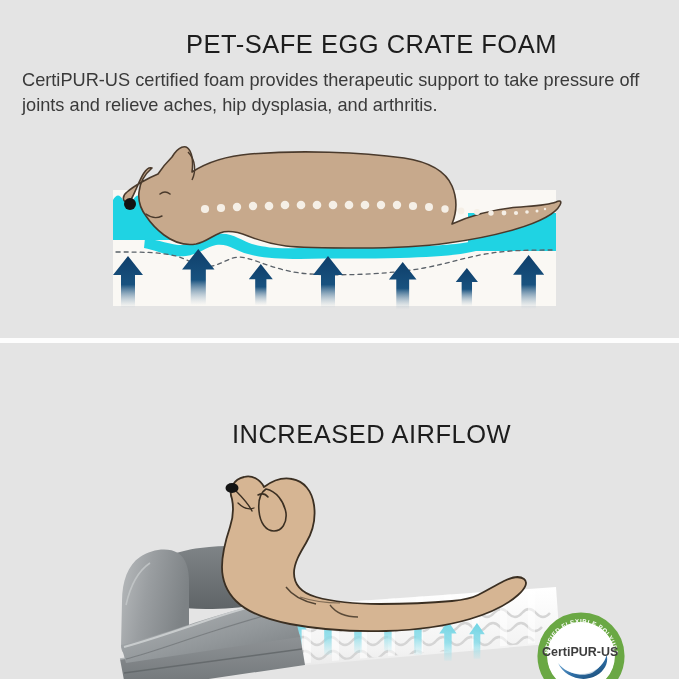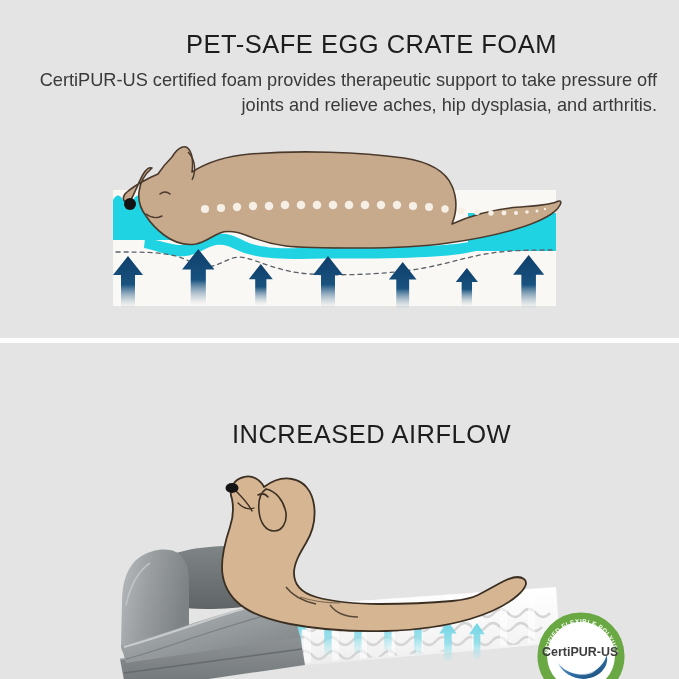--- a/index.html
+++ b/index.html
@@ -19,21 +19,21 @@
   #section-divider{position:absolute;left:0;top:338px;width:679px;height:5px;background:#fdfdfd;}
 
   
   .headline{
     position:absolute;left:0;width:679px;text-align:center;
     color:#1d1d1d;font-weight:400;letter-spacing:.5px;padding-left:32px;
   }
   #headline-top{top:30px;font-size:25.5px;}
   #headline-bottom{top:372px;font-size:25.5px;}
   #subhead{
-    position:absolute;left:22px;top:68px;width:635px;text-align:right;
+    position:absolute;left:22px;top:68px;width:635px;text-align:left;
     font-size:18.2px;line-height:25px;color:#3a3a3a;font-weight:400;
   }
 
   
   .stage{position:absolute;left:0;top:0;width:679px;height:340px;}
   .stage svg{display:block;}
 
   
   #certipur-badge{
     position:absolute;left:537px;top:564px;width:88px;height:88px;

